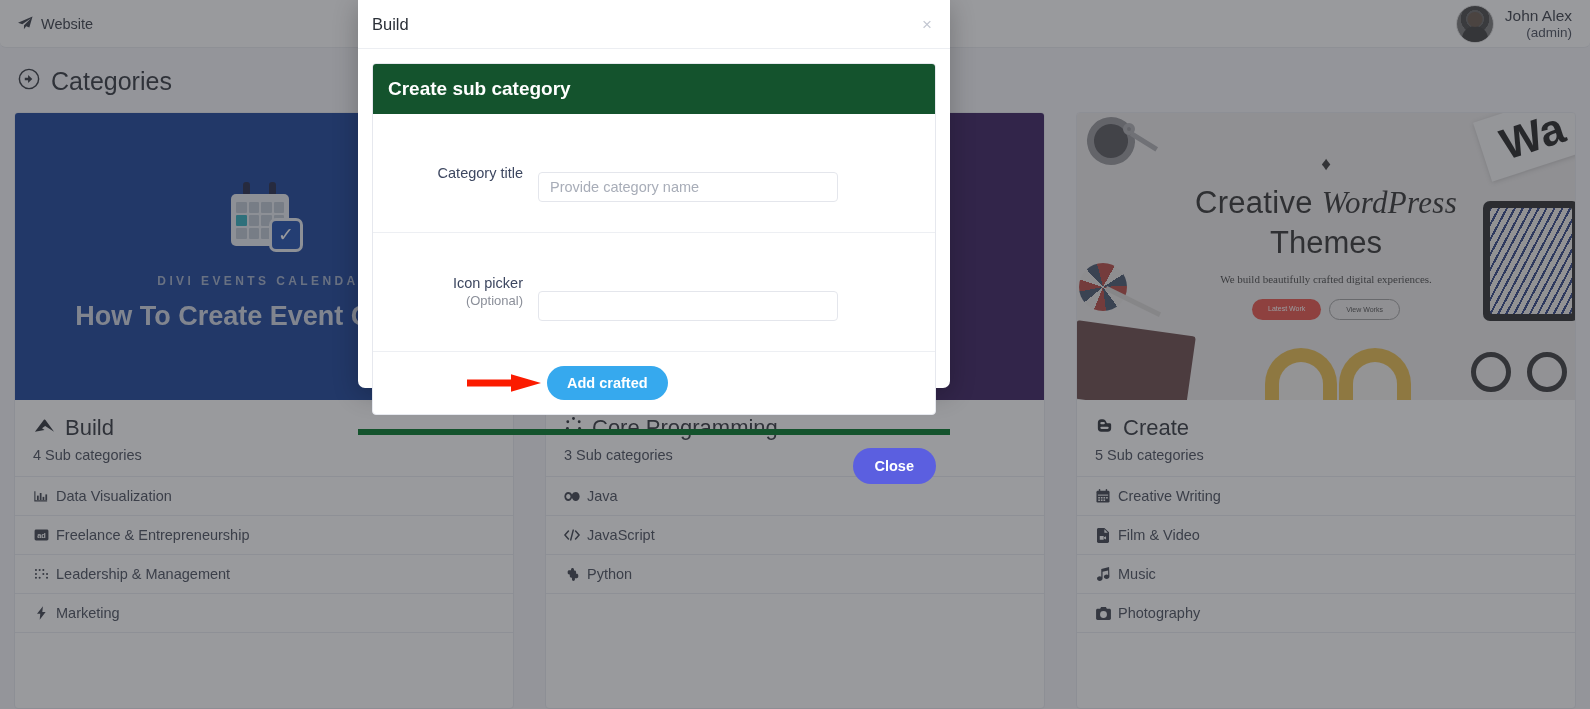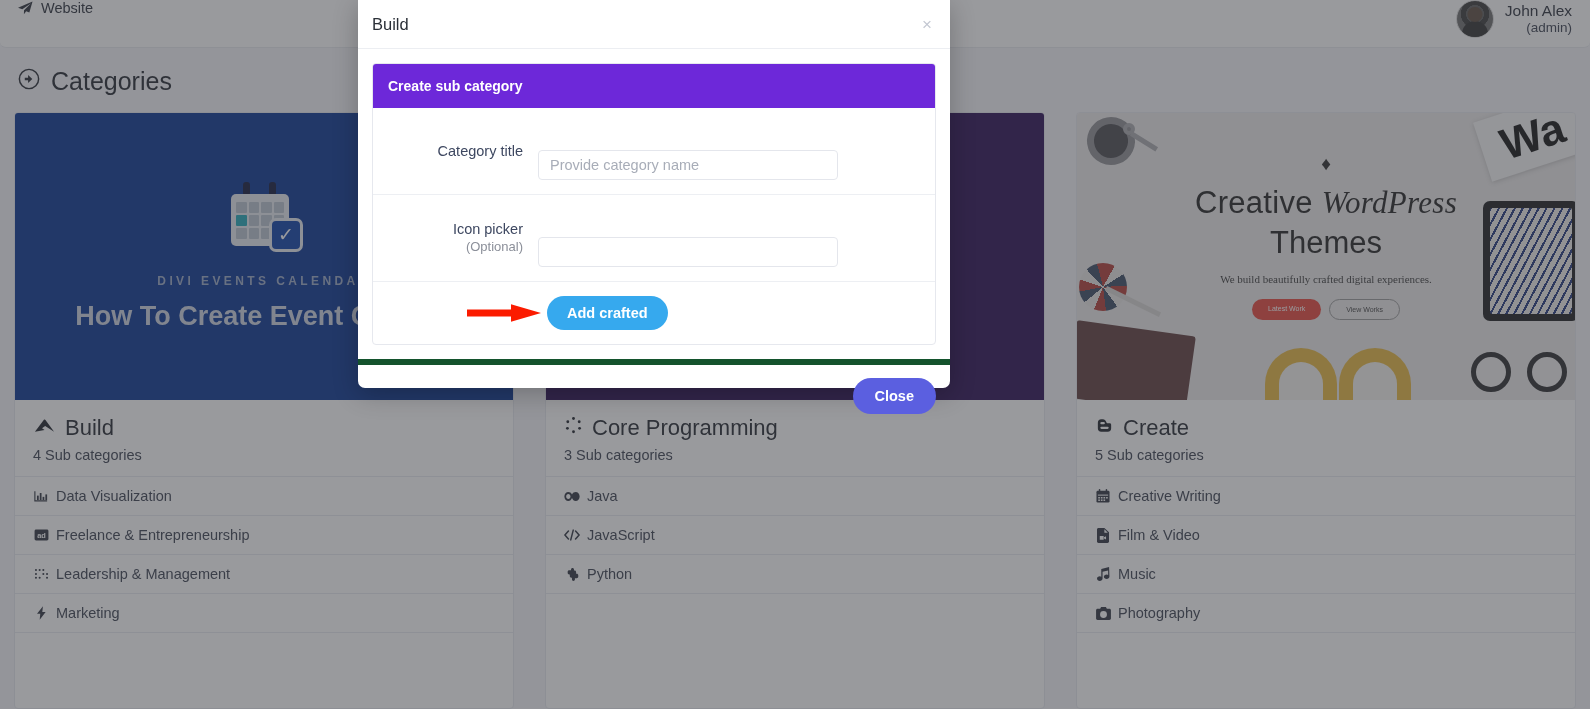--- a/index.html
+++ b/index.html
@@ -11,21 +11,21 @@
   }
 
   
   #page { position: absolute; inset: 0; background: #f4f5f9; }
 
   .topbar {
     position: absolute; left: 0; top: 0; right: 0; height: 48px;
     background: #ffffff;
     border-bottom: 1px solid #e8eaef;
     border-radius: 0 0 6px 6px;
-    display: flex; align-items: flex-start; justify-content: space-between;
+    display: flex; align-items: center; justify-content: space-between;
     padding: 0 18px;
   }
   .topbar-left { display: flex; align-items: center; gap: 8px; font-size: 14.5px; color: #2a2f3a; }
   .topbar-left svg { display: block; }
   .topbar-right { display: flex; align-items: center; gap: 11px; }
   .avatar {
     width: 38px; height: 38px; border-radius: 50%;
     background: radial-gradient(circle at 50% 36%, #5d5d5d 0 30%, #3a3a3a 31% 48%, #6e6e6e 49% 100%);
     border: 1px solid #ddd;
     position: relative; overflow: hidden;
@@ -160,26 +160,26 @@
     height: 49px; flex: 0 0 auto; border-bottom: 1px solid #eceef2;
     display: flex; align-items: center; justify-content: space-between;
     padding: 0 18px 0 14px;
   }
   .modal-title { font-size: 16.5px; color: #2b3038; }
   .modal-x { background: none; border: none; font-size: 17px; color: #c4c8d2; cursor: pointer; font-family: inherit; line-height: 1; }
   .modal-body { flex: 1 1 auto; padding: 14px; }
 
   .inner-card { border: 1px solid #e6e8ee; border-radius: 4px; overflow: hidden; background: #fff; }
   .inner-head {
-    background: #6d28d9; color: #fff; font-size: 14px; font-weight: 700;
+    background: #14532d; color: #fff; font-size: 19px; font-weight: 700;
     padding: 14px 15px;
   }
   .frow {
     display: flex; align-items: center; gap: 15px;
-    padding: 14px 15px; border-bottom: 1px solid #edeff3;
+    padding: 30px 15px; border-bottom: 1px solid #edeff3;
   }
   .frow:last-child { border-bottom: none; }
   .flabel { width: 135px; text-align: right; flex: 0 0 auto; color: #3d4760; font-size: 14.5px; line-height: 1.3; }
   .flabel .opt { display: block; color: #8b8f99; font-size: 13px; }
   .finput {
     flex: 0 0 300px; height: 30px; border: 1px solid #e4e6ec; border-radius: 4px;
     padding: 0 11px; font-size: 14.5px; color: #3b4150; font-family: inherit;
     outline: none; background: #fff; margin-top: 28px;
   }
   .finput::placeholder { color: #a8adb8; }

